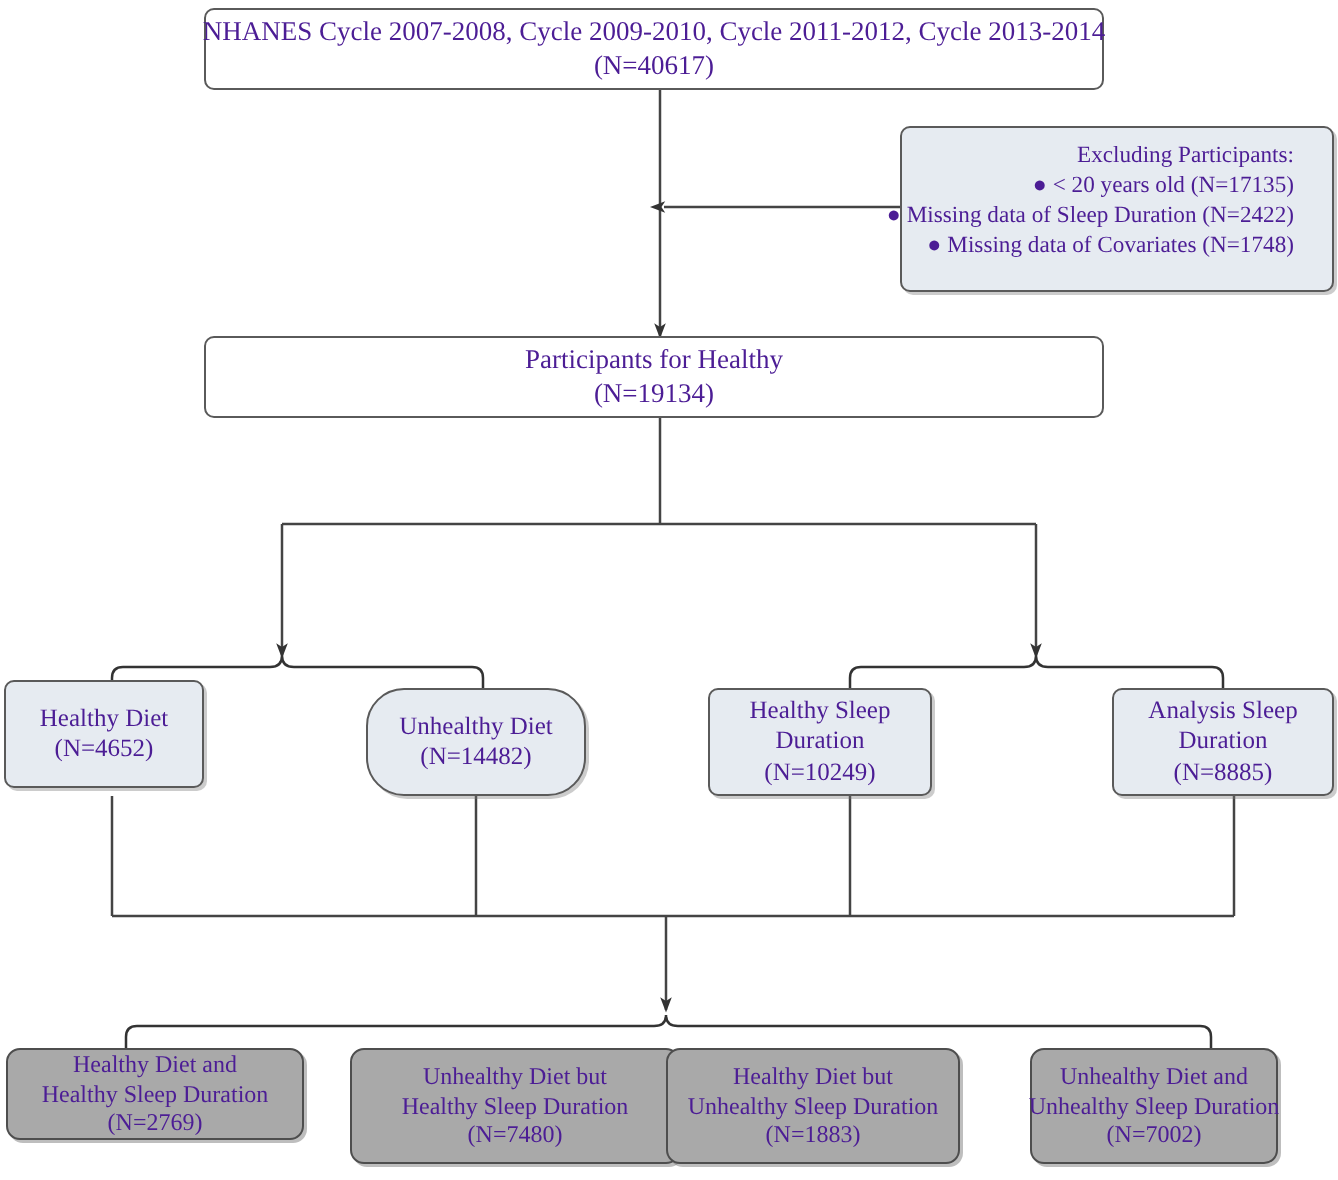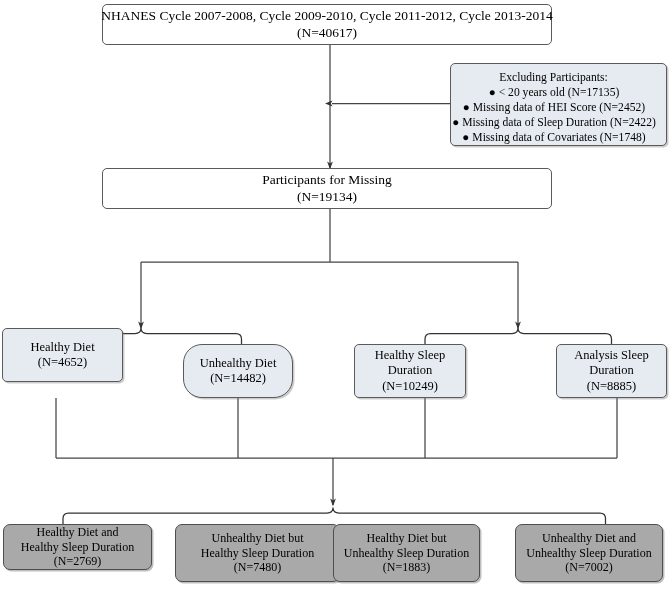--- a/index.html
+++ b/index.html
@@ -27,21 +27,21 @@
   .node {
     position: absolute;
     box-sizing: border-box;
     display: flex;
     flex-direction: column;
     align-items: center;
     justify-content: center;
     text-align: center;
     border: 1px solid #5a5a5a;
     border-radius: 5px;
-    color: #000000;
+    color: #4c1d95;
     line-height: 1.22;
     z-index: 2;
   }
   .node-white {
     background: #ffffff;
     font-size: 13.5px;
   }
   .node-blue {
     background: #e6ebf1;
     font-size: 12.5px;
@@ -50,21 +50,21 @@
   .node-gray {
     background: #a9a9a9;
     font-size: 12px;
     border-color: #4e4e4e;
     border-radius: 7px;
     box-shadow: 1.5px 1.5px 0 rgba(110,110,110,0.45);
   }
   .node-excl {
     background: #e6ebf1;
     font-size: 11.6px;
-    align-items: center;
+    align-items: flex-end;
     justify-content: flex-start;
     text-align: left;
     padding: 6px 19px 5px 8px;
     line-height: 1.30;
     box-shadow: 1.5px 1.5px 0 rgba(120,120,120,0.38);
   }
   .line { display: block; white-space: nowrap; }
   .excl-title { display: block; padding-left: 1px; }
   .excl-item {
     display: block;
@@ -128,31 +128,30 @@
   </svg>
 
   <div class="node node-white" style="left:102px; top:4px; width:450px; height:41px;">
     <span class="line">NHANES Cycle 2007-2008, Cycle 2009-2010, Cycle 2011-2012, Cycle 2013-2014</span>
     <span class="line">(N=40617)</span>
   </div>
 
   <div class="node node-excl" style="left:450px; top:63px; width:217px; height:83px;">
     <span class="excl-title">Excluding Participants:</span>
     <span class="excl-item"><span class="bullet">●</span><span>&lt; 20 years old (N=17135)</span></span>
-    <span class="excl-item"><span class="bullet">●</span><span>Missing data of  HEI Score (N=2452)</span></span>
     <span class="excl-item"><span class="bullet">●</span><span>Missing data of  Sleep Duration (N=2422)</span></span>
     <span class="excl-item"><span class="bullet">●</span><span>Missing data of  Covariates (N=1748)</span></span>
   </div>
 
   <div class="node node-white" style="left:102px; top:168px; width:450px; height:41px;">
-    <span class="line">Participants for Missing</span>
+    <span class="line">Participants for Healthy</span>
     <span class="line">(N=19134)</span>
   </div>
 
-  <div class="node node-blue" style="left:2px; top:328px; width:121px; height:54px;text-align:center;">
+  <div class="node node-blue" style="left:2px; top:340px; width:100px; height:54px;text-align:center;">
     <span class="line">Healthy Diet</span>
     <span class="line">(N=4652)</span>
   </div>
 
   <div class="node node-blue" style="left:183px; top:344px; width:110px; height:54px;border-radius:19px;">
     <span class="line">Unhealthy Diet</span>
     <span class="line">(N=14482)</span>
   </div>
 
   <div class="node node-blue" style="left:354px; top:344px; width:112px; height:54px;">
@@ -178,19 +177,19 @@
     <span class="line">Healthy Sleep Duration</span>
     <span class="line">(N=7480)</span>
   </div>
 
   <div class="node node-gray" style="left:333px; top:524px; width:147px; height:58px;">
     <span class="line">Healthy Diet but</span>
     <span class="line">Unhealthy Sleep Duration</span>
     <span class="line">(N=1883)</span>
   </div>
 
-  <div class="node node-gray" style="left:515px; top:524px; width:148px; height:58px;">
+  <div class="node node-gray" style="left:515px; top:524px; width:124px; height:58px;">
     <span class="line">Unhealthy Diet and</span>
     <span class="line">Unhealthy Sleep Duration</span>
     <span class="line">(N=7002)</span>
   </div>
 
 </div>
 
 </body></html>

